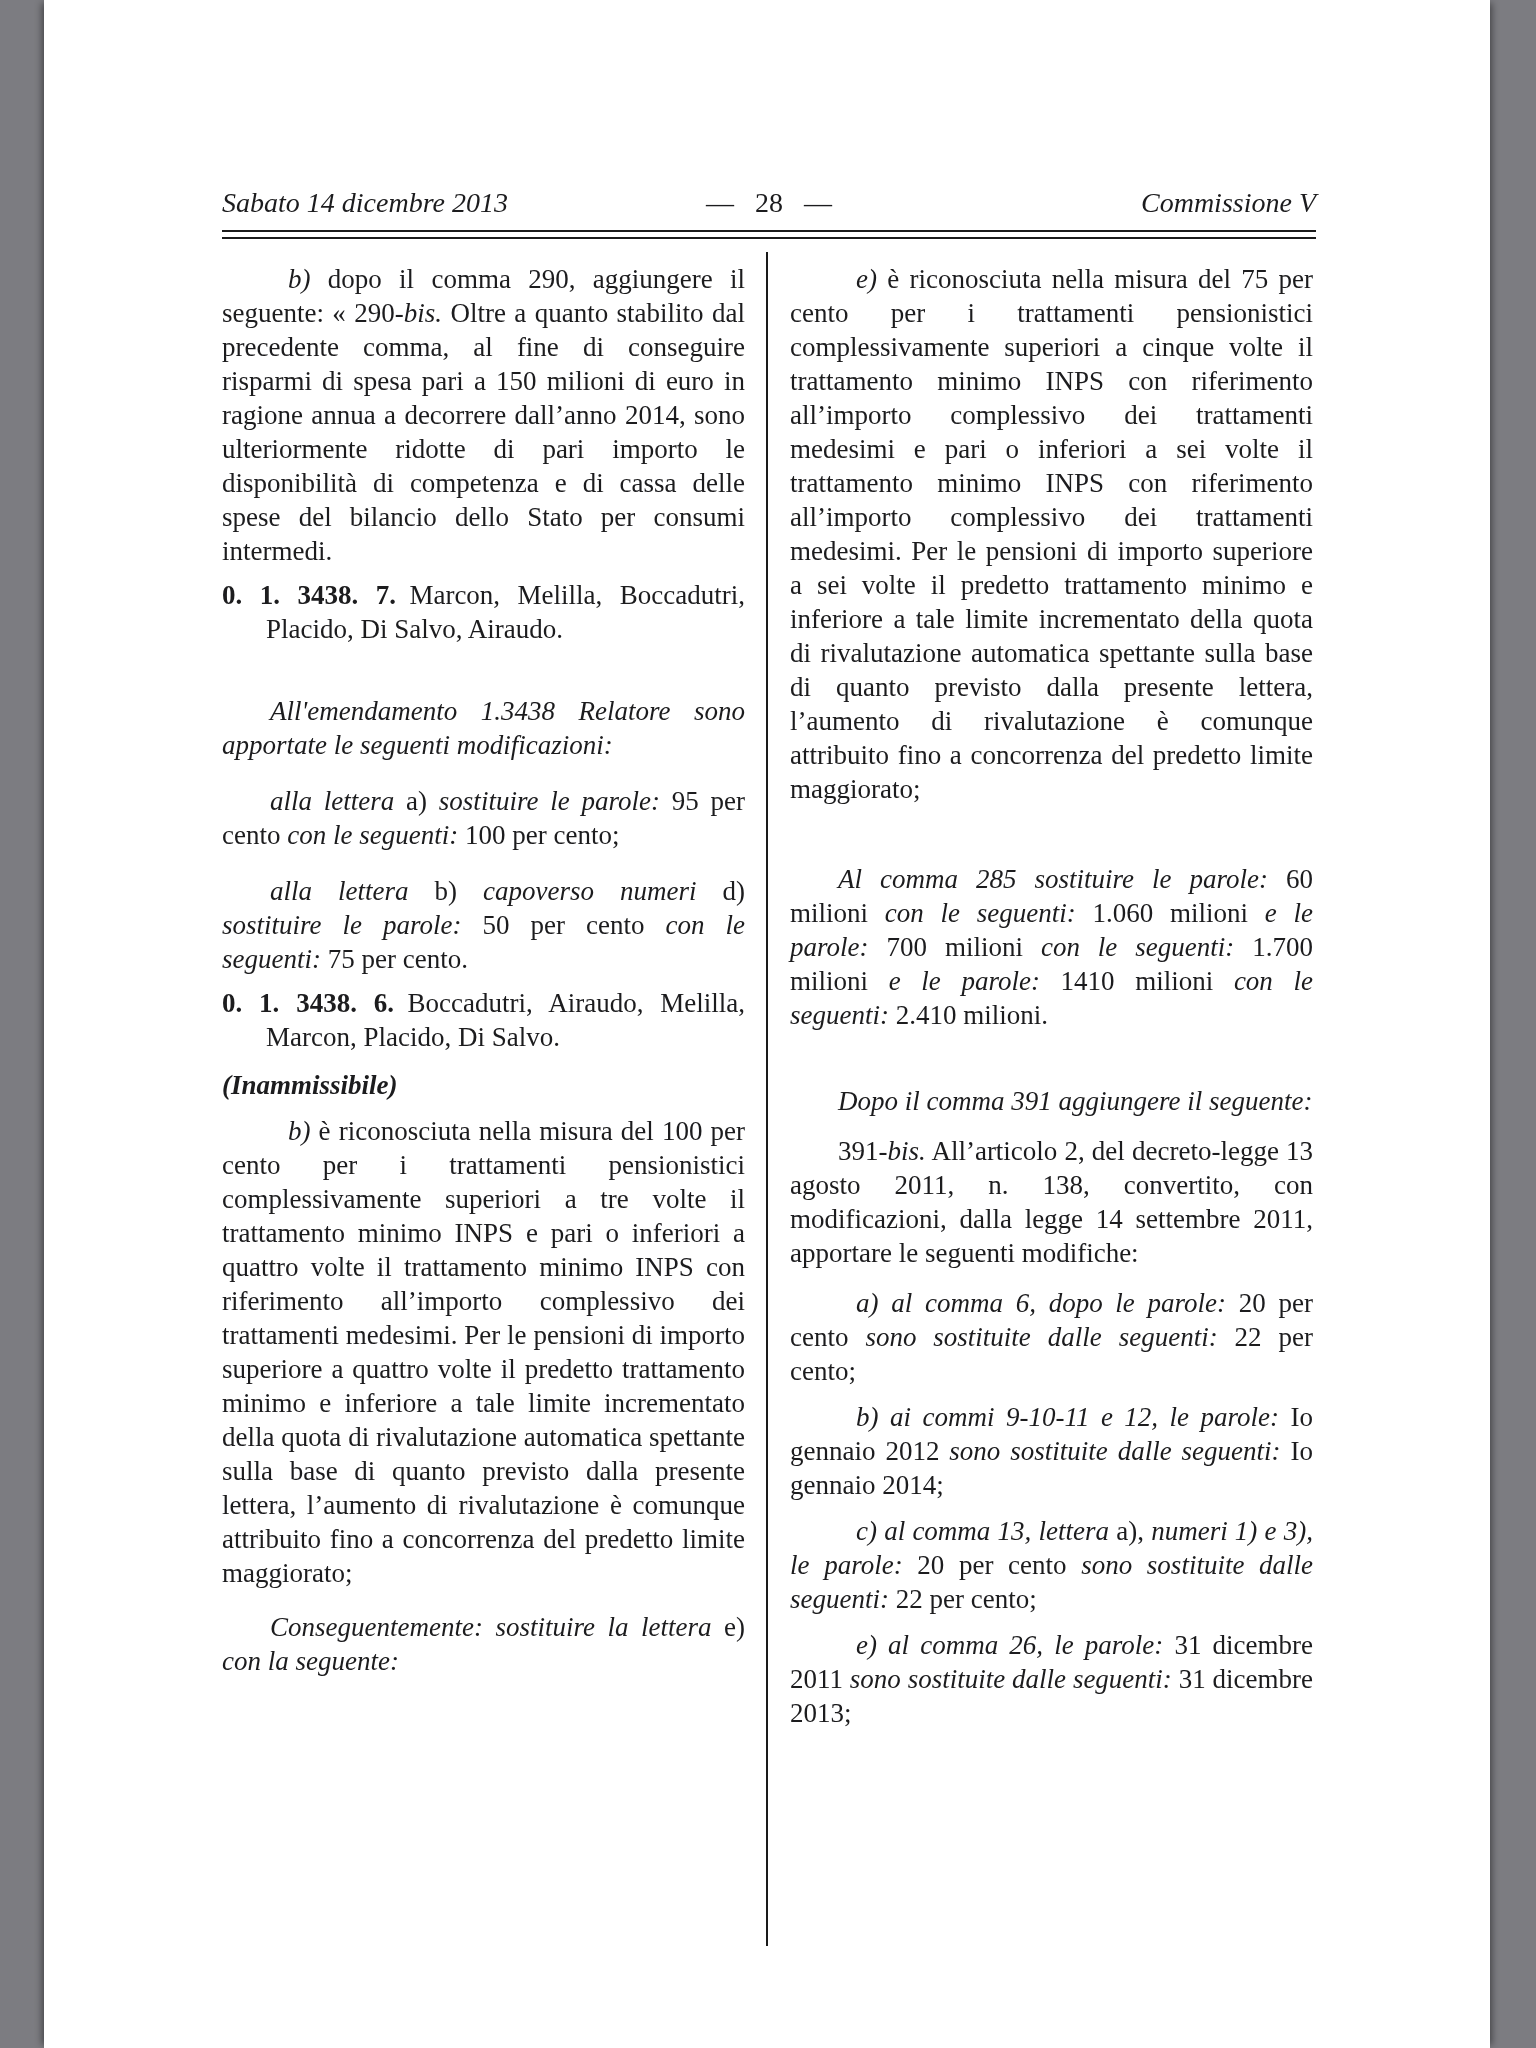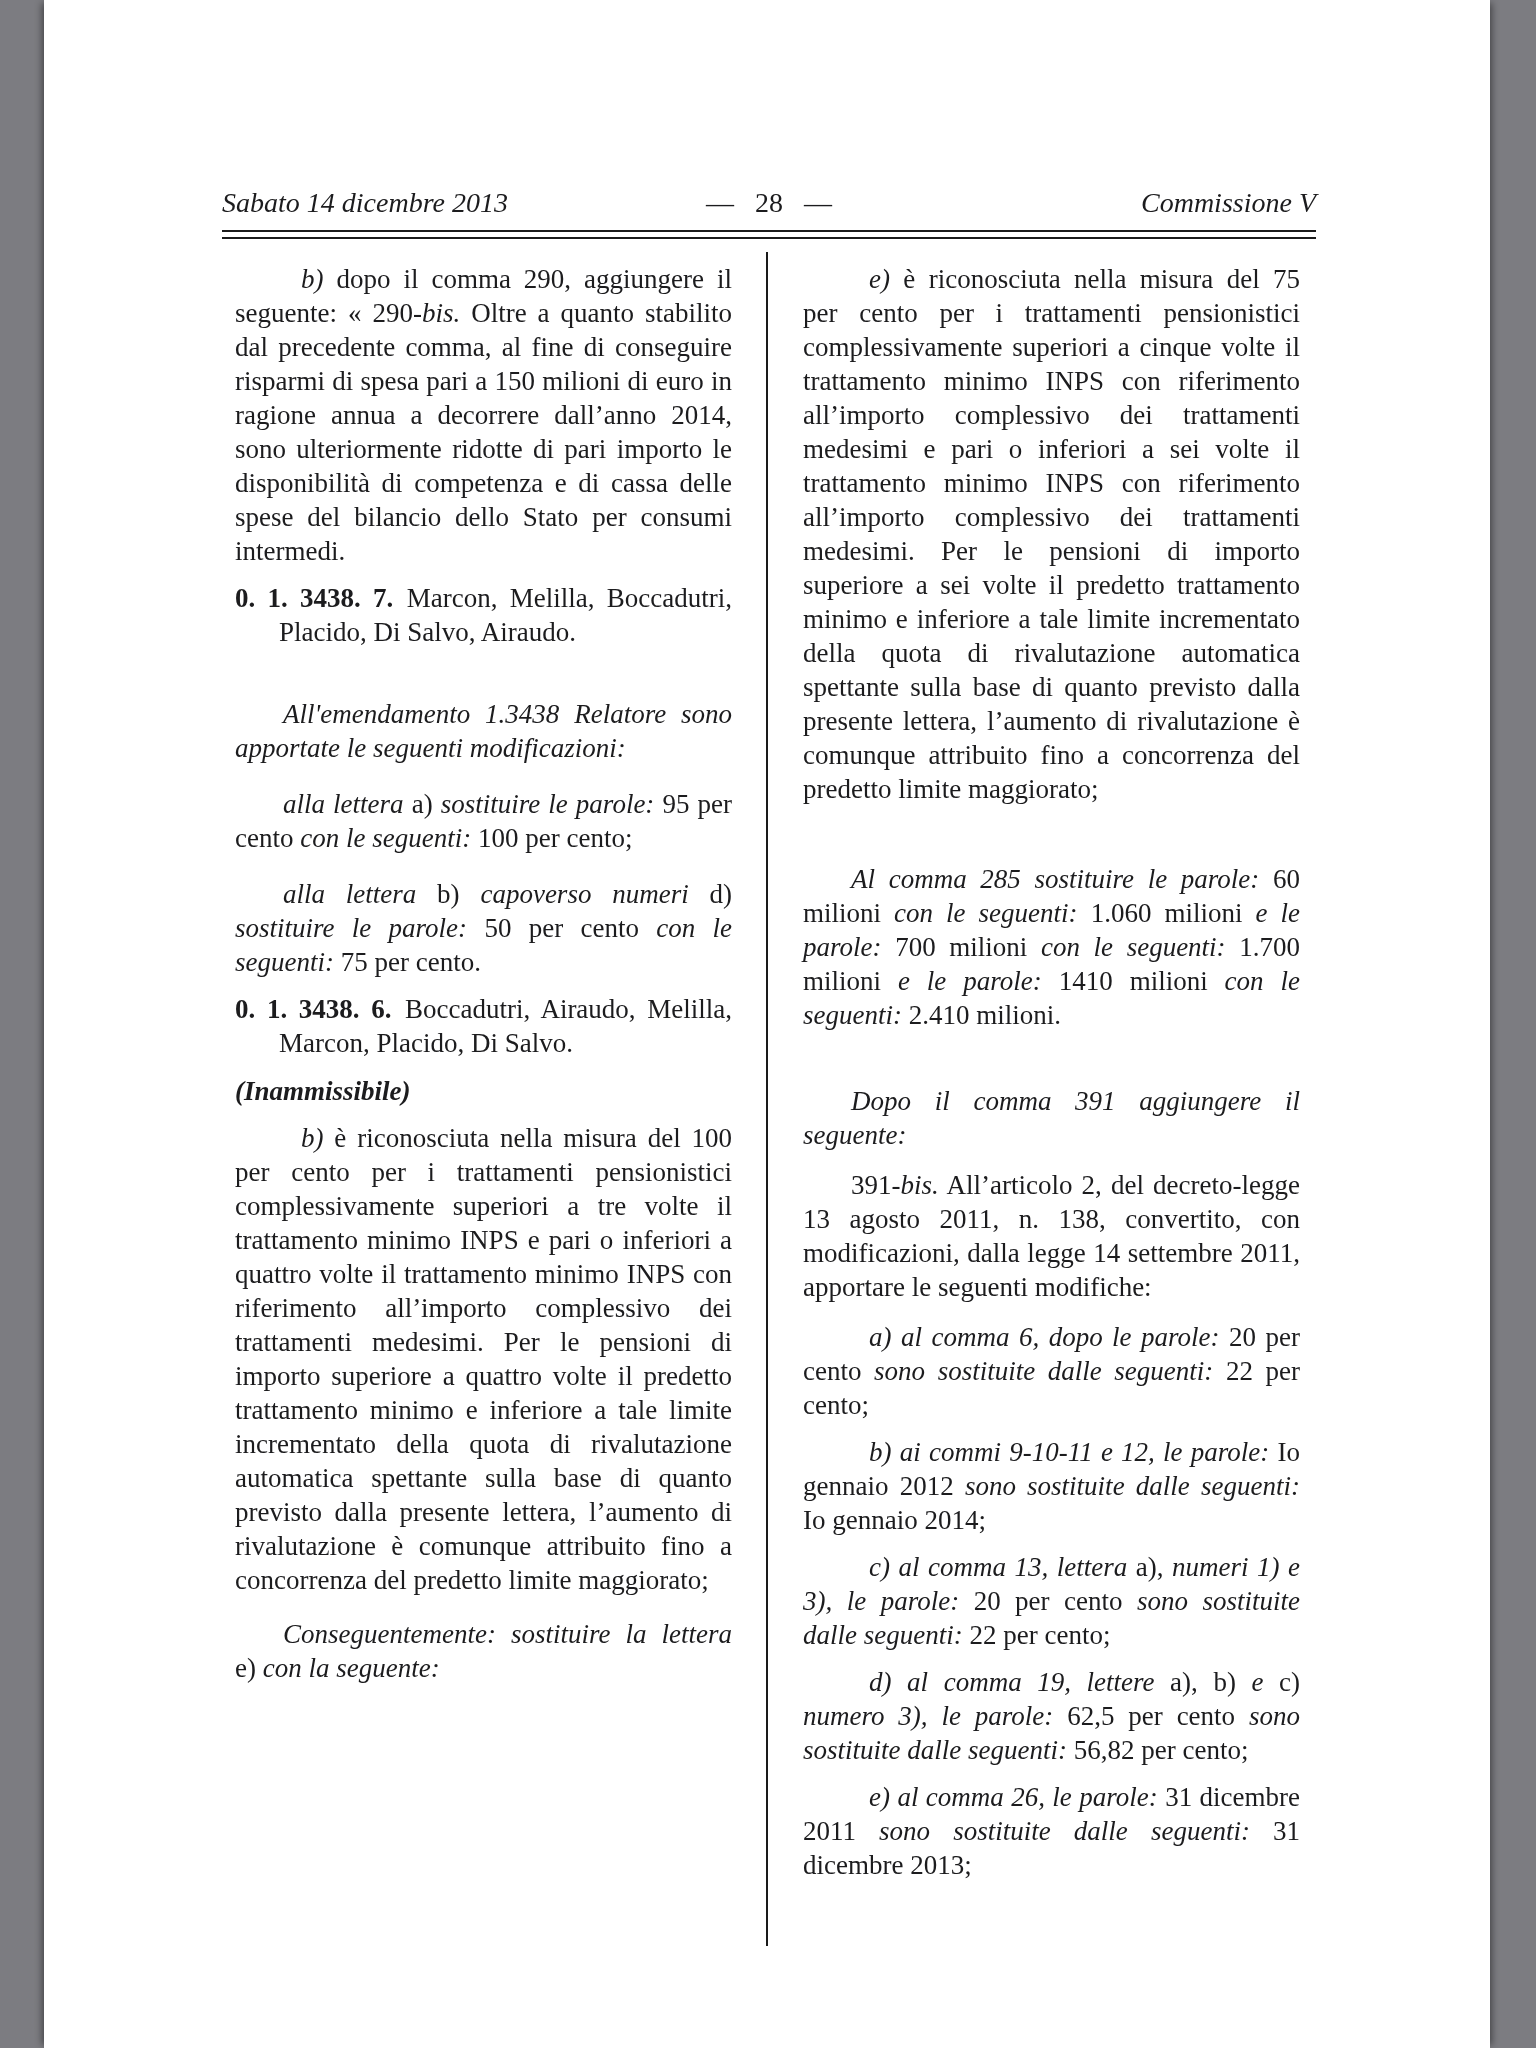--- a/index.html
+++ b/index.html
@@ -31,21 +31,21 @@
     background:#1a1a1a;
   }
   .col{
     position:absolute;top:262px;width:523px;
     font-size:27px;line-height:34px;
     text-align:justify;
     hyphens:auto;-webkit-hyphens:auto;
   }
   .col-left{left:222px;}
   .col-right{left:790px;}
-  .para{margin:13px;}
+  .para{margin:0;}
   .indent1{text-indent:48px;}
   .indent2{text-indent:66px;}
   .hang{padding-left:44px;text-indent:-44px;}
   .right{}
   .it{font-style:italic;}
   .bo{font-weight:bold;}
 </style>
 </head>
 <body>
 
@@ -72,15 +72,14 @@
     <p class="para indent1" style="margin-top: 20px;"><span class="it">Conseguentemente: sostituire la lettera </span><span>e) </span><span class="it">con la seguente:</span></p>
   </div>
 <div class="col col-right">
     <p class="para indent2" style="margin-top: 0px;"><span class="it">e)</span><span> è riconosciuta nella misura del 75 per cento per i trattamenti pensionistici complessivamente superiori a cinque volte il trattamento minimo INPS con riferimento all’importo complessivo dei trattamenti medesimi e pari o inferiori a sei volte il trattamento minimo INPS con riferimento all’importo complessivo dei trattamenti medesimi. Per le pensioni di importo superiore a sei volte il predetto trattamento minimo e inferiore a tale limite incrementato della quota di rivalutazione automatica spettante sulla base di quanto previsto dalla presente lettera, l’aumento di rivalutazione è comunque attribuito fino a concorrenza del predetto limite maggiorato;</span></p>
     <p class="para indent1" style="margin-top: 56px;"><span class="it">Al comma 285 sostituire le parole: </span><span>60 milioni </span><span class="it">con le seguenti: </span><span>1.060 milioni </span><span class="it">e le parole: </span><span>700 milioni </span><span class="it">con le seguenti: </span><span>1.700 milioni </span><span class="it">e le parole: </span><span>1410 milioni </span><span class="it">con le seguenti: </span><span>2.410 milioni.</span></p>
     <p class="para indent1" style="margin-top: 52px;"><span class="it">Dopo il comma 391 aggiungere il seguente:</span></p>
     <p class="para indent1" style="margin-top: 16px;"><span>391-</span><span class="it">bis.</span><span> All’articolo 2, del decreto-legge 13 agosto 2011, n. 138, convertito, con modificazioni, dalla legge 14 settembre 2011, apportare le seguenti modifiche:</span></p>
     <p class="para indent2" style="margin-top: 16px;"><span class="it">a) al comma 6, dopo le parole: </span><span>20 per cento </span><span class="it">sono sostituite dalle seguenti: </span><span>22 per cento;</span></p>
     <p class="para indent2" style="margin-top: 12px;"><span class="it">b) ai commi 9-10-11 e 12, le parole: </span><span>Io gennaio 2012 </span><span class="it">sono sostituite dalle seguenti: </span><span>Io gennaio 2014;</span></p>
     <p class="para indent2" style="margin-top: 12px;"><span class="it">c) al comma 13, lettera </span><span>a), </span><span class="it">numeri 1) e 3), le parole: </span><span>20 per cento </span><span class="it">sono sostituite dalle seguenti: </span><span>22 per cento;</span></p>
-    <p class="para indent2" style="margin-top: 12px;"><span class="it">d) al comma 19, lettere </span><span>a), b) </span><span class="it">e </span><span>c) </span><span class="it">numero 3), le parole: </span><span>62,5 per cento </span><span class="it">sono sostituite dalle seguenti: </span><span>56,82 per cento;</span></p>
     <p class="para indent2" style="margin-top: 12px;"><span class="it">e) al comma 26, le parole: </span><span>31 dicembre 2011 </span><span class="it">sono sostituite dalle seguenti: </span><span>31 dicembre 2013;</span></p>
   </div>
 
 </body></html>

